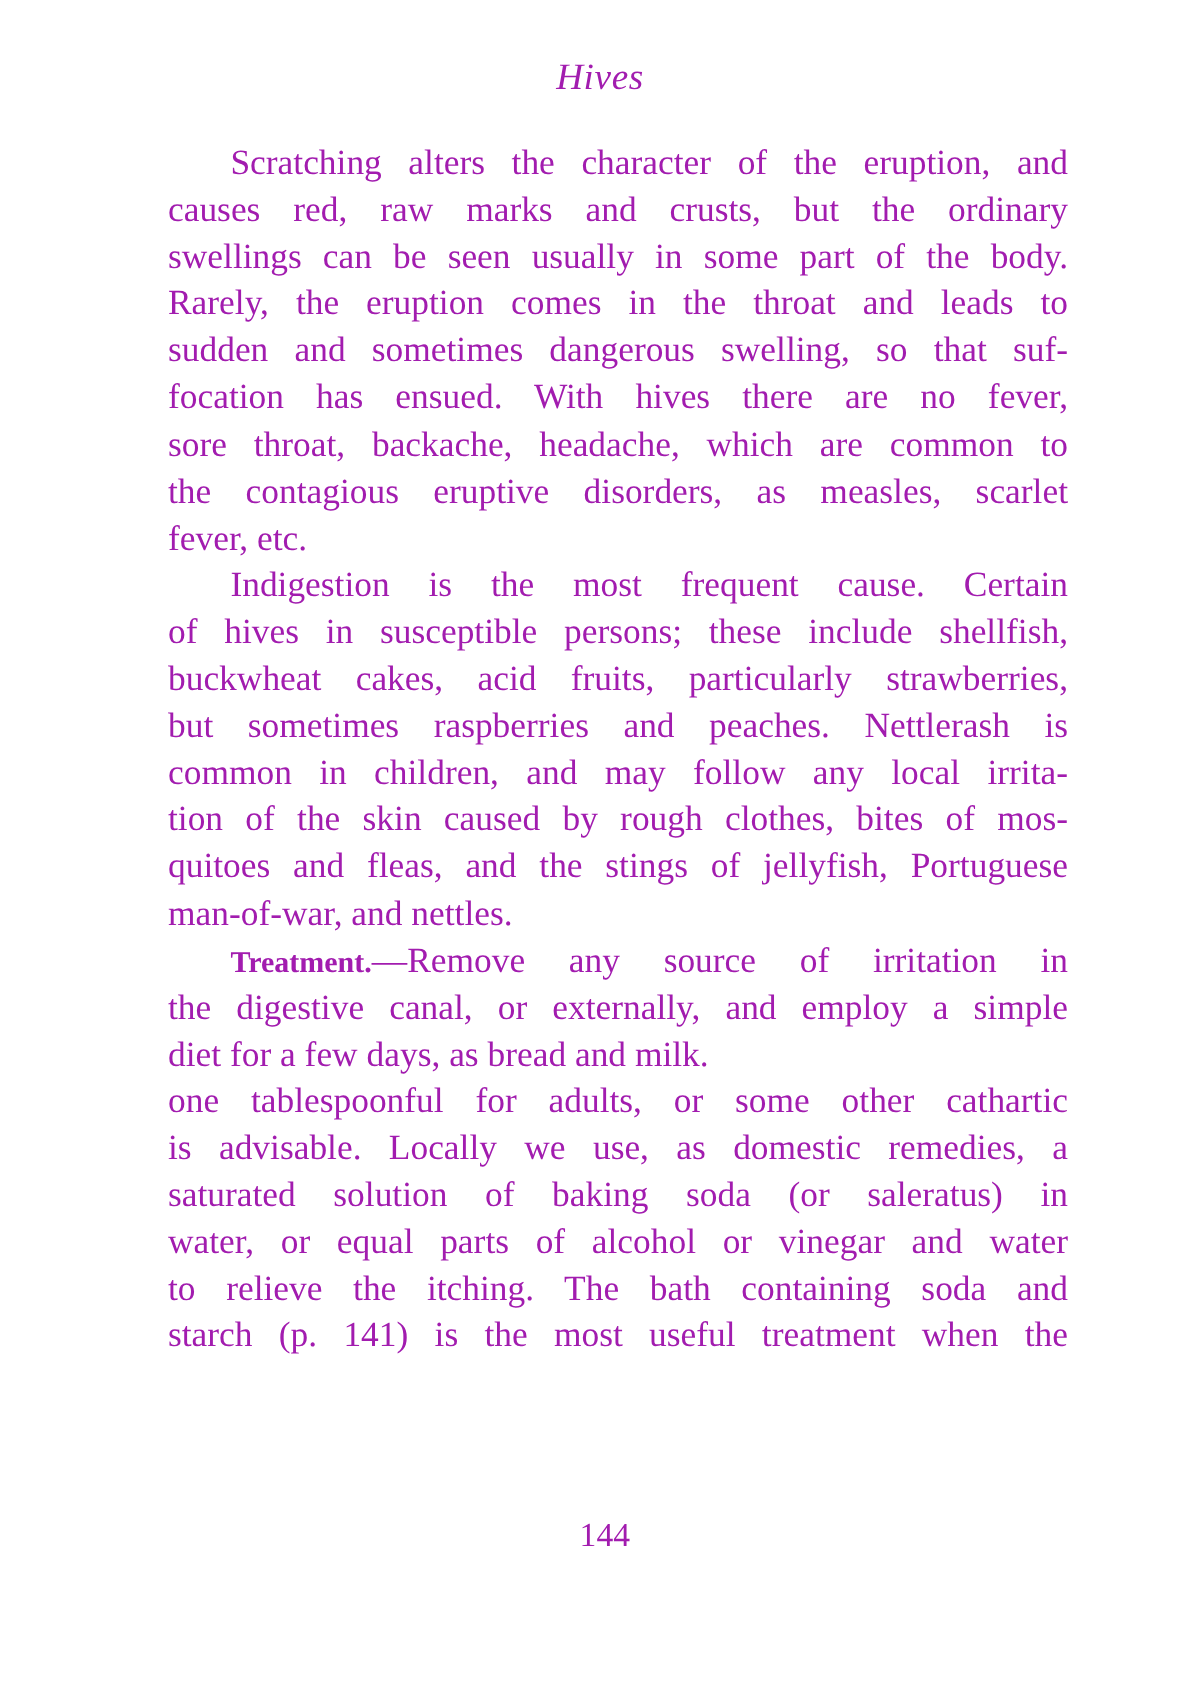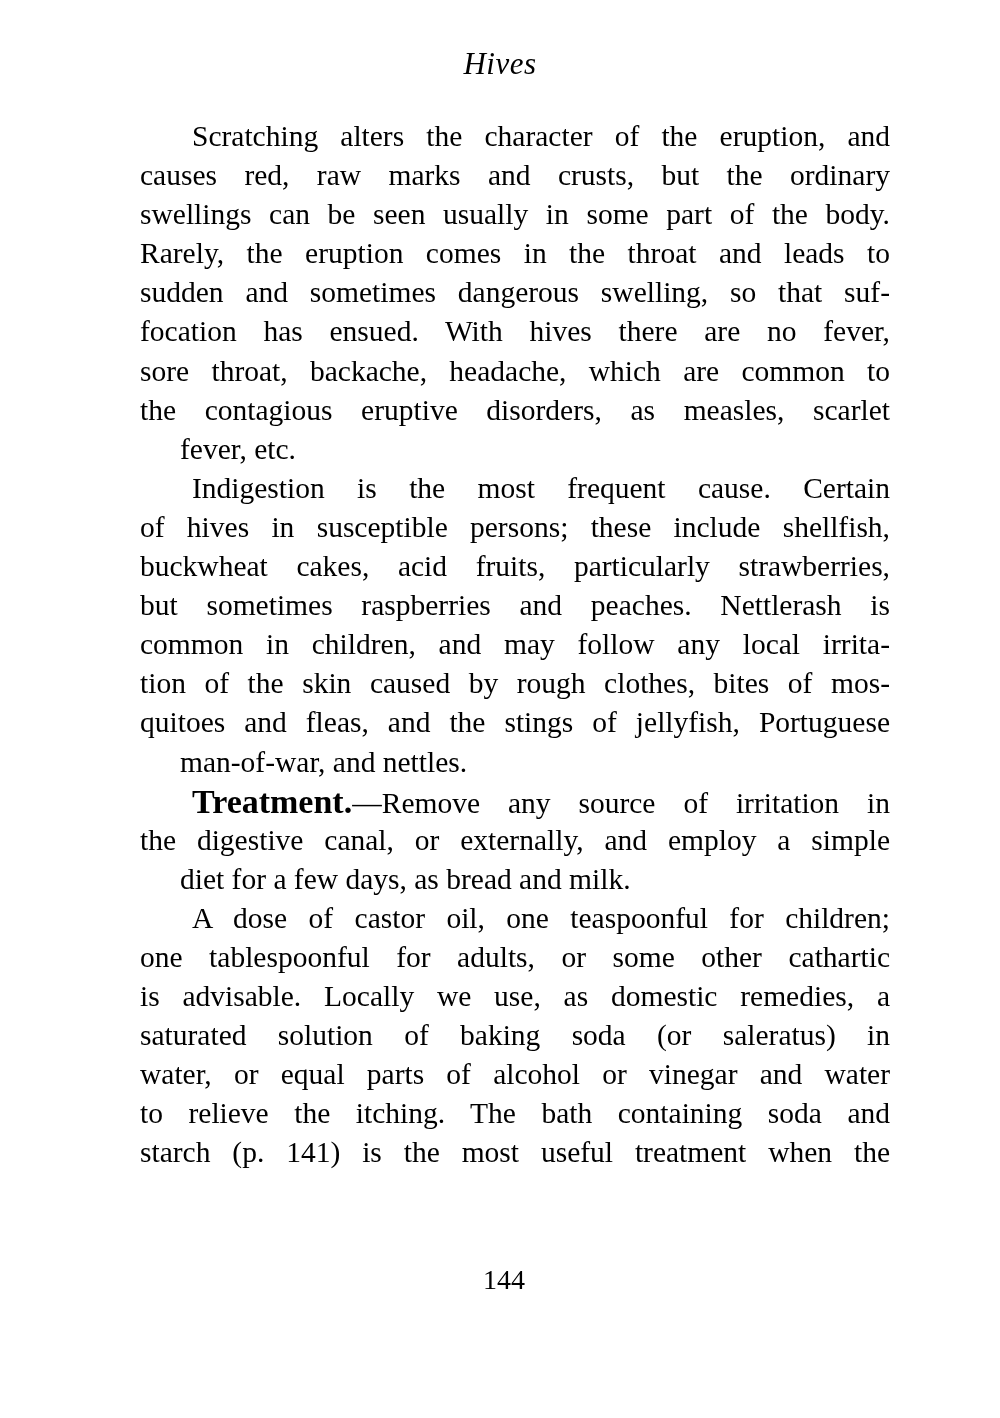--- a/index.html
+++ b/index.html
@@ -1,37 +1,37 @@
 <!DOCTYPE html>
 <html><head>
   <meta charset="utf-8">
   <style>
     html, body { margin: 0; padding: 0; background: #ffffff; }
     body { width: 1000px; height: 1418px; position: relative; overflow: hidden; }
     .page {
       position: absolute; left: 0; top: 0; width: 1000px; height: 1418px;
-      background: #ffffff; color: #000000;
+      background: #ffffff; color: #a21caf;
       font-family: "Liberation Serif", "DejaVu Serif", serif;
     }
     .running-head {
       position: absolute; top: 44px; left: 0; width: 1000px;
       text-align: center; font-style: italic; font-size: 31px; line-height: 40px;
       letter-spacing: 0.5px;
     }
     .body-text {
       position: absolute; left: 140px; top: 117px; width: 750px;
     }
     .line {
       display: block; height: 39.1px; line-height: 39.1px;
       font-size: 29.5px; white-space: nowrap;
       text-align: justify; text-align-last: justify;
     }
-    .line.last { text-align-last: left; margin-left: 40px; }
+    .line.last { text-align-last: left; }
     .line.indent { padding-left: 52px; font-family: Liberation Serif, serif; }
-    .bold { font-weight: bold; font-size: 34px; }
+    .bold { font-weight: bold; font-size: 25px; }
     .folio {
       position: absolute; top: 1262px; left: 4px; width: 1000px;
       text-align: center; font-size: 28px; line-height: 36px;
     }
   </style>
 </head>
 <body>
 
 <div class="page">
   <div class="running-head">Hives</div>
@@ -49,21 +49,20 @@
       <div class="line"><span>of hives in susceptible persons; these include shellfish,</span></div>
       <div class="line"><span>buckwheat cakes, acid fruits, particularly strawberries,</span></div>
       <div class="line"><span>but sometimes raspberries and peaches.  Nettlerash is</span></div>
       <div class="line"><span>common in children, and may follow any local irrita-</span></div>
       <div class="line"><span>tion of the skin caused by rough clothes, bites of mos-</span></div>
       <div class="line"><span>quitoes and fleas, and the stings of jellyfish, Portuguese</span></div>
       <div class="line last"><span>man-of-war, and nettles.</span></div>
       <div class="line indent"><span class="bold">Treatment.</span><span>—Remove any source of irritation in</span></div>
       <div class="line"><span>the digestive canal, or externally, and employ a simple</span></div>
       <div class="line last"><span>diet for a few days, as bread and milk.</span></div>
-      <div class="line indent"><span>A dose of castor oil, one teaspoonful for children;</span></div>
       <div class="line"><span>one tablespoonful for adults, or some other cathartic</span></div>
       <div class="line"><span>is advisable.  Locally we use, as domestic remedies, a</span></div>
       <div class="line"><span>saturated solution of baking soda (or saleratus) in</span></div>
       <div class="line"><span>water, or equal parts of alcohol or vinegar and water</span></div>
       <div class="line"><span>to relieve the itching.  The bath containing soda and</span></div>
       <div class="line"><span>starch (p. 141) is the most useful treatment when the</span></div>
     </div>
   <div class="folio">144</div>
 </div>
 

